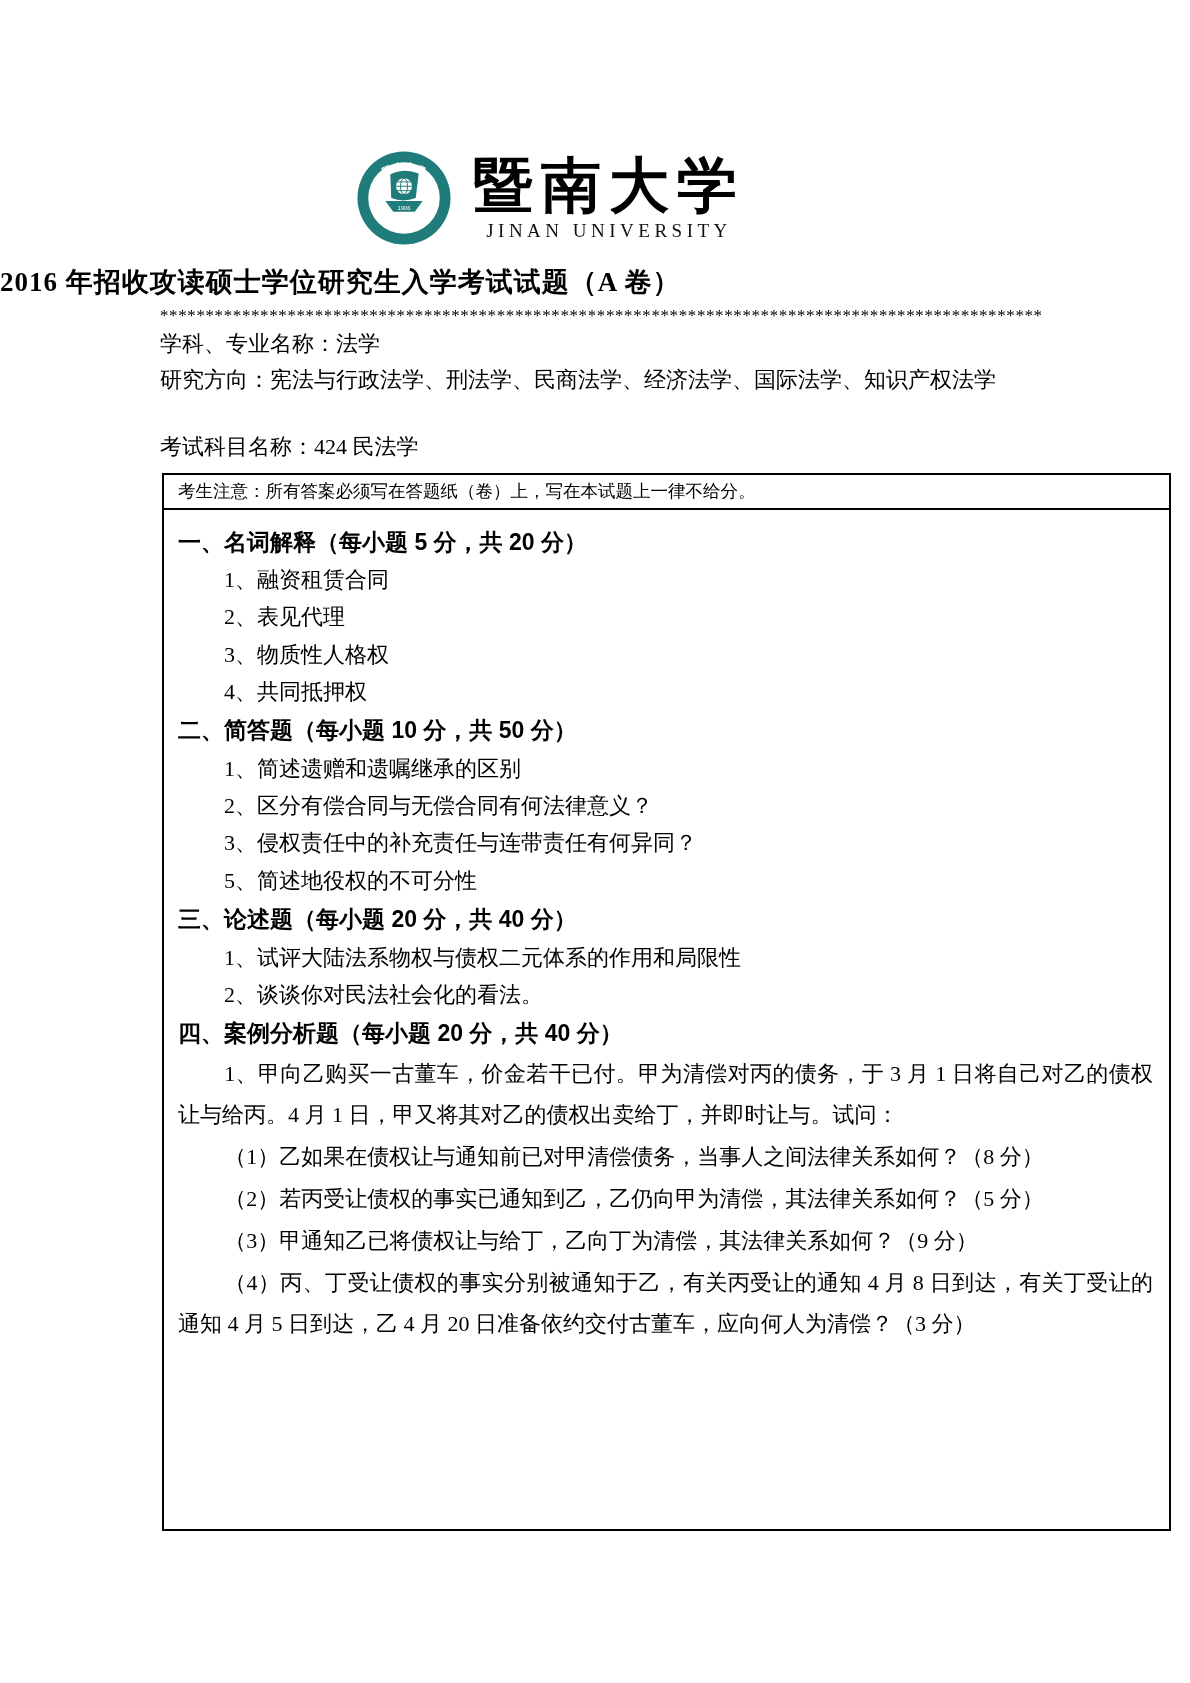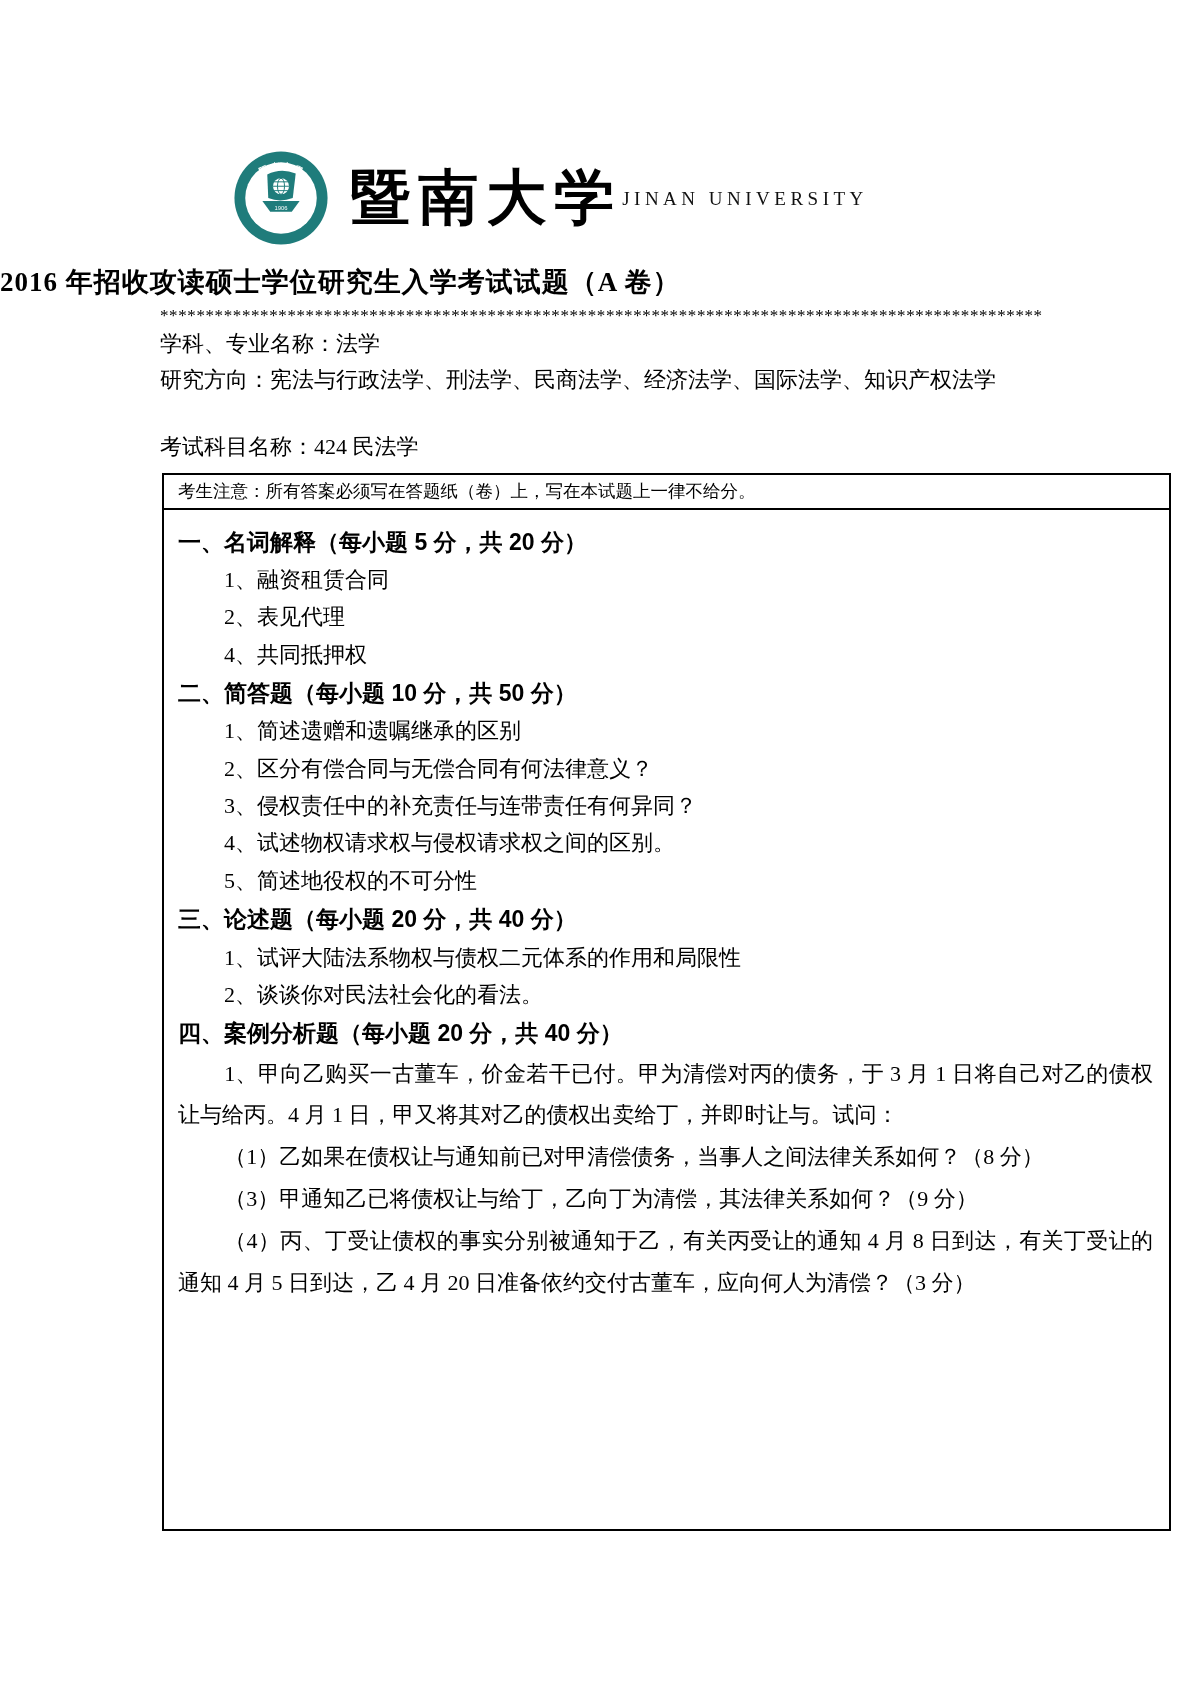--- a/index.html
+++ b/index.html
@@ -20,21 +20,21 @@
   .logo-row {
     display: flex;
     align-items: center;
     justify-content: center;
     gap: 20px;
     padding-top: 148px;
     transform: translateX(-45px);
     height: 100px;
   }
   .seal { width: 98px; height: 98px; flex: 0 0 auto; }
-  .logo-text { display: flex; flex-direction: row; align-items: center; }
+  .logo-text { display: flex; flex-direction: column; align-items: center; }
   .logo-zh {
     font-size: 60px;
     font-weight: 900;
     letter-spacing: 8px;
     line-height: 1.05;
     white-space: nowrap;
   }
   .logo-en {
     font-size: 19px;
     letter-spacing: 4.5px;
@@ -154,35 +154,36 @@
   <div class="meta">研究方向：宪法与行政法学、刑法学、民商法学、经济法学、国际法学、知识产权法学</div>
   <div class="meta course">考试科目名称：424 民法学</div>
 
   <div class="exam-box">
     <div class="notice">考生注意：所有答案必须写在答题纸（卷）上，写在本试题上一律不给分。</div>
     <div class="content">
 
       <div class="sec-h">一、名词解释（每小题 5 分，共 20 分）</div>
       <div class="item">1、融资租赁合同</div>
       <div class="item">2、表见代理</div>
+      <div class="item">3、物质性人格权</div>
       <div class="item">4、共同抵押权</div>
 
       <div class="sec-h">二、简答题（每小题 10 分，共 50 分）</div>
       <div class="item">1、简述遗赠和遗嘱继承的区别</div>
       <div class="item">2、区分有偿合同与无偿合同有何法律意义？</div>
       <div class="item">3、侵权责任中的补充责任与连带责任有何异同？</div>
-      <div class="item">4、试述物权请求权与侵权请求权之间的区别。</div>
       <div class="item">5、简述地役权的不可分性</div>
 
       <div class="sec-h">三、论述题（每小题 20 分，共 40 分）</div>
       <div class="item">1、试评大陆法系物权与债权二元体系的作用和局限性</div>
       <div class="item">2、谈谈你对民法社会化的看法。</div>
 
       <div class="sec-h">四、案例分析题（每小题 20 分，共 40 分）</div>
       <p class="case">1、甲向乙购买一古董车，价金若干已付。甲为清偿对丙的债务，于 3 月 1 日将自己对乙的债权让与给丙。4 月 1 日，甲又将其对乙的债权出卖给丁，并即时让与。试问：</p>
       <p class="case">（1）乙如果在债权让与通知前已对甲清偿债务，当事人之间法律关系如何？（8 分）</p>
+      <p class="case">（2）若丙受让债权的事实已通知到乙，乙仍向甲为清偿，其法律关系如何？（5 分）</p>
       <p class="case">（3）甲通知乙已将债权让与给丁，乙向丁为清偿，其法律关系如何？（9 分）</p>
       <p class="case">（4）丙、丁受让债权的事实分别被通知于乙，有关丙受让的通知 4 月 8 日到达，有关丁受让的通知 4 月 5 日到达，乙 4 月 20 日准备依约交付古董车，应向何人为清偿？（3 分）</p>
 
     </div>
   </div>
 
 </div>
 
 </body></html>

